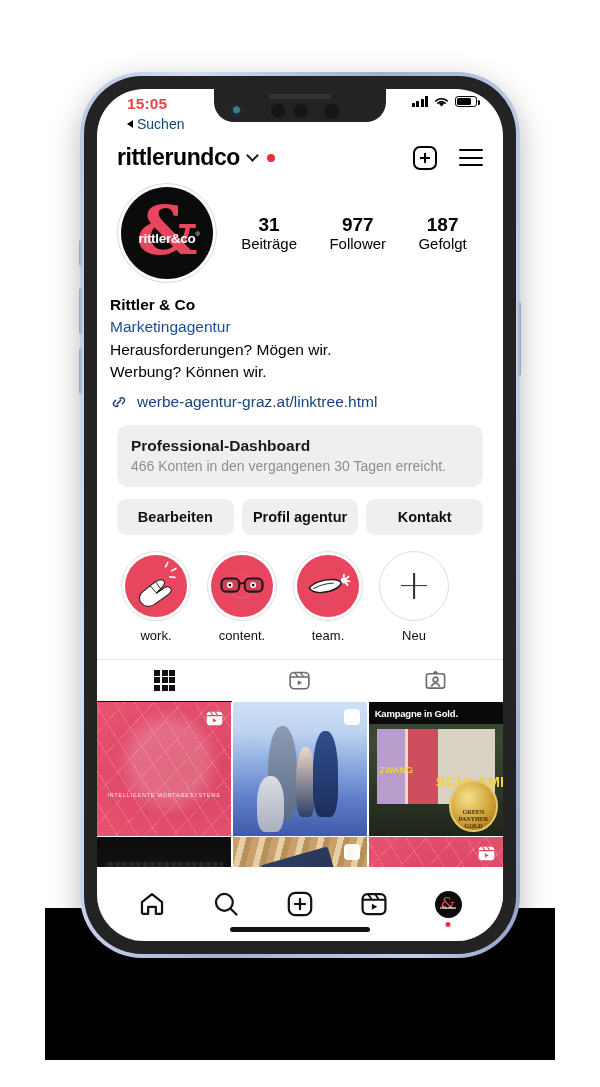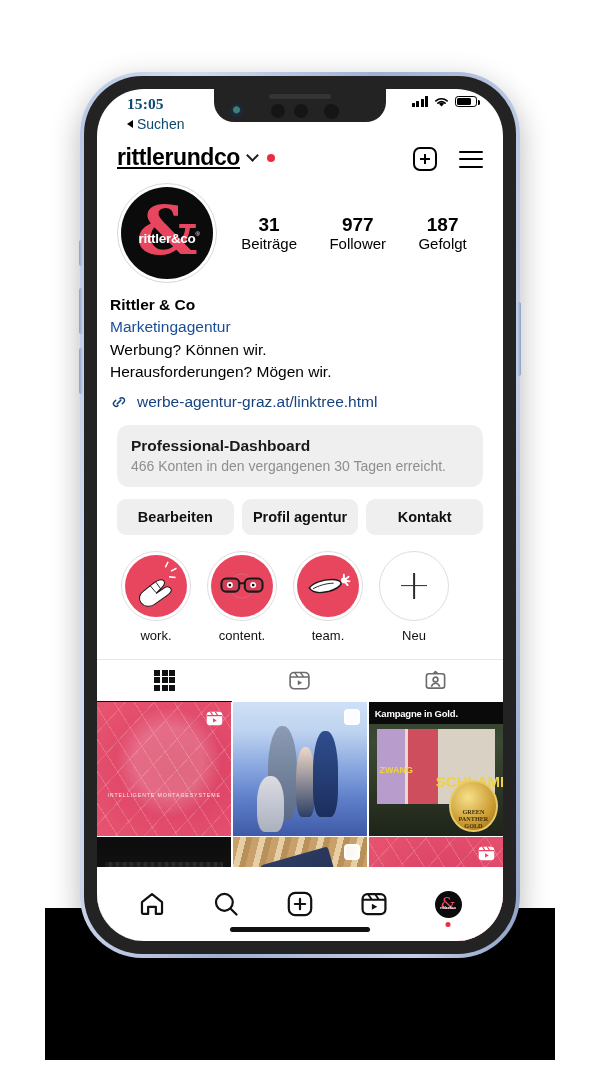--- a/index.html
+++ b/index.html
@@ -55,43 +55,42 @@
   .cam-a { left: 16px; width: 13px; height: 13px;
            background: radial-gradient(circle at 50% 45%, #3e7f79 0 3px, #1b2a3b 4px 100%); }
   .cam-b { left: 57px; width: 14px; height: 14px; }
   .cam-c { left: 80px; width: 14px; height: 14px; }
   .cam-d { left: 110px; width: 15px; height: 15px; }
 
   
   .statusbar {
     position: relative; height: 30px; padding: 6px 22px 0 22px;
     display: flex; align-items: flex-start; justify-content: space-between;
-    font-size: 15.5px; font-weight: 700; color: #0c4a6e; letter-spacing: .1px; font-family: Liberation Serif, serif;
+    font-size: 15.5px; font-weight: 700; color: #ef4444; letter-spacing: .1px;
   }
   .status-time { margin-left: 8px; }
   .status-right { display: flex; align-items: center; gap: 5px; margin-right: 4px; }
   .bars { display: flex; align-items: flex-end; gap: 1.5px; height: 11px; }
   .bars i { display:block; width: 3px; background:#000; border-radius: .5px; }
   .bars i:nth-child(1){height:4px}.bars i:nth-child(2){height:6px}
   .bars i:nth-child(3){height:8.5px}.bars i:nth-child(4){height:11px}
   .batt { width: 22px; height: 11px; border: 1.6px solid #000; border-radius: 3.2px; position: relative; }
   .batt::after { content:''; position:absolute; right:-3.6px; top:3px; width:2px; height:4.6px;
                  background:#000; border-radius:0 1.5px 1.5px 0; }
   .batt i { position:absolute; left:1.4px; top:1.4px; bottom:1.4px; width:14px; background:#000; border-radius:1.6px; }
 
   
   .backrow { padding: 0 22px; margin-top: -3px; display:flex; align-items:center; gap:4px; margin-left:8px; }
   .backrow .tri { width:0;height:0;border-top:4.5px solid transparent;border-bottom:4.5px solid transparent;border-right:6px solid #000; }
   .backrow .lbl { font-size: 14px; color:#0c4a6e; }
 
   
   .app-header {
-    display:flex; align-items:flex-end; justify-content:space-between;
+    display:flex; align-items:center; justify-content:space-between;
     padding: 12px 20px 6px 20px;
-    text-decoration: underline;
   }
   .handle-wrap { display:flex; align-items:center; gap:8px; }
   .handle { font-size: 23px; font-weight: 800; color:#000; letter-spacing:-.4px; }
   .chev { width:9px;height:9px; border-right:2px solid #1c1c1c; border-bottom:2px solid #1c1c1c;
           transform: rotate(45deg); margin-top:-4px; }
   .live-dot { width:8px;height:8px;border-radius:50%;background:#ed2d3f; margin-left:2px; }
   .hdr-icons { display:flex; align-items:center; gap:22px; }
   .ic-plus { width:24px;height:24px;border:2px solid #000;border-radius:7px; position:relative; }
   .ic-plus::before,.ic-plus::after{content:'';position:absolute;background:#000;}
   .ic-plus::before{left:50%;top:5px;bottom:5px;width:2px;transform:translateX(-50%);}
@@ -321,22 +320,22 @@
             <div class="stat">
               <div class="num">187</div>
               <div class="lab">Gefolgt</div>
             </div>
           </div>
         </div>
 
         <div class="bio">
           <div class="name">Rittler &amp; Co</div>
           <div class="cat">Marketingagentur</div>
+          <div class="ln">Herausforderungen? Mögen wir.</div>
           <div class="ln">Werbung? Können wir.</div>
-          <div class="ln">Herausforderungen? Mögen wir.</div>
           <div class="link-row">
             <svg class="link-ico" viewBox="0 0 24 24">
               <path d="M9.5 14.5 14.5 9.5" stroke="#16437f" stroke-width="1.9" stroke-linecap="round" fill="none"></path>
               <path d="M13.2 7.3a3.6 3.6 0 0 1 5.1 5.1l-2 2" stroke="#16437f" stroke-width="1.9" fill="none" stroke-linecap="round"></path>
               <path d="M10.8 16.7a3.6 3.6 0 0 1-5.1-5.1l2-2" stroke="#16437f" stroke-width="1.9" fill="none" stroke-linecap="round"></path>
             </svg>
             <span class="link">werbe-agentur-graz.at/linktree.html</span>
           </div>
         </div>
 

